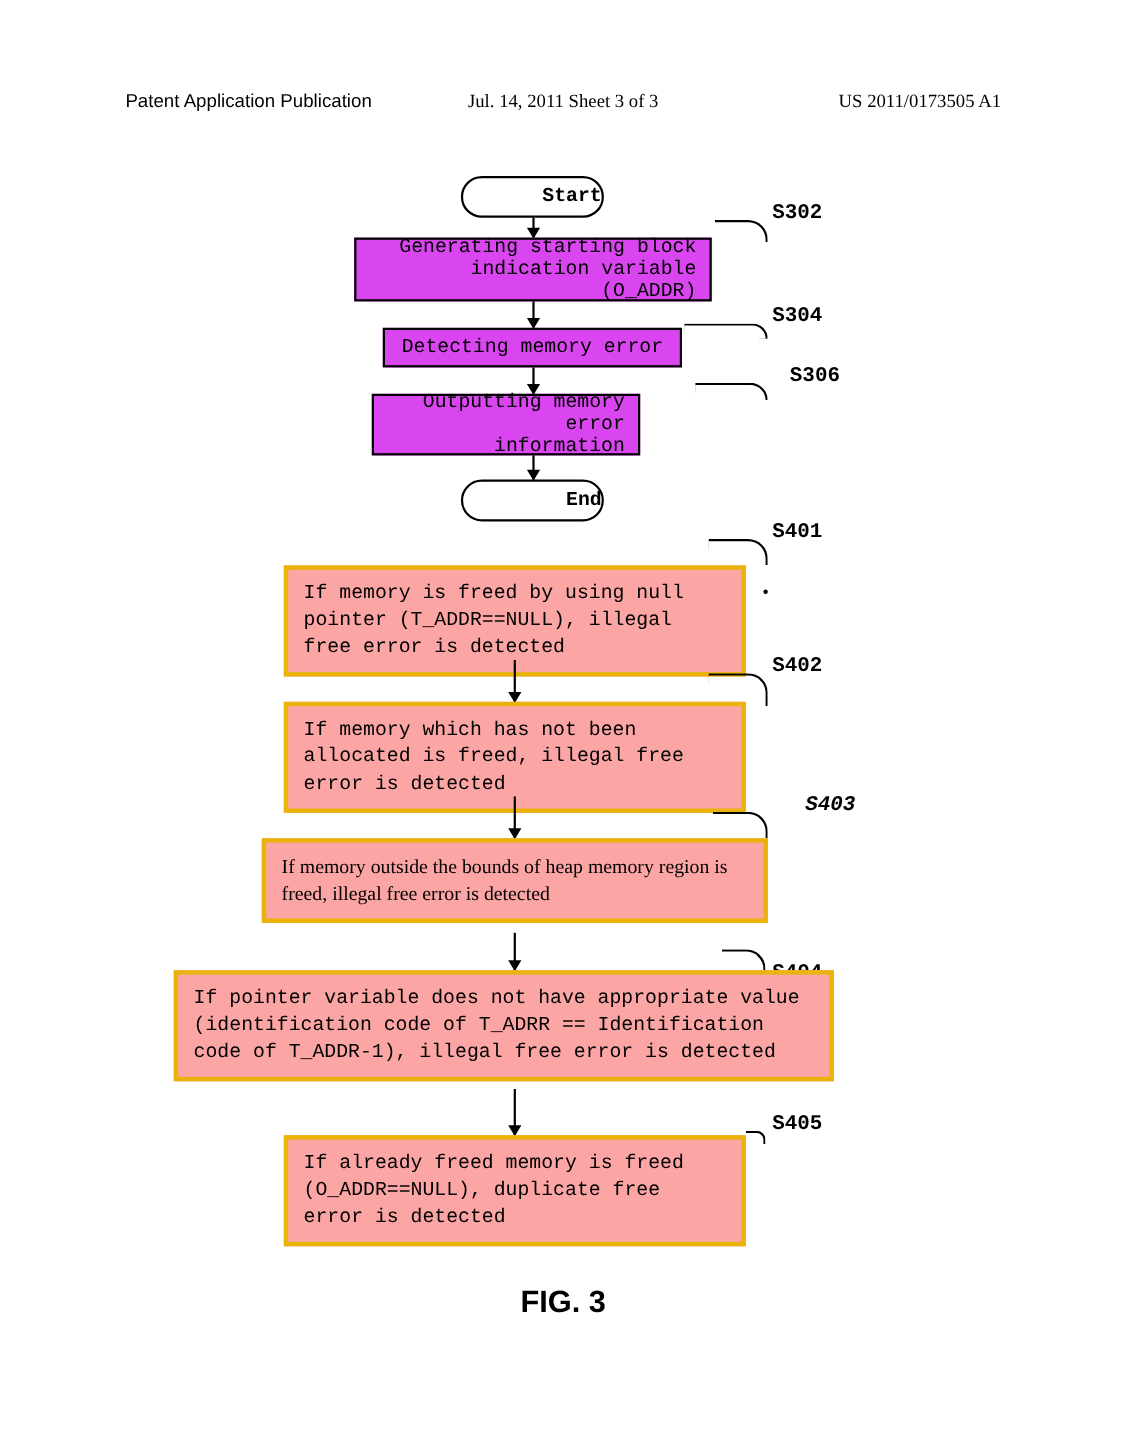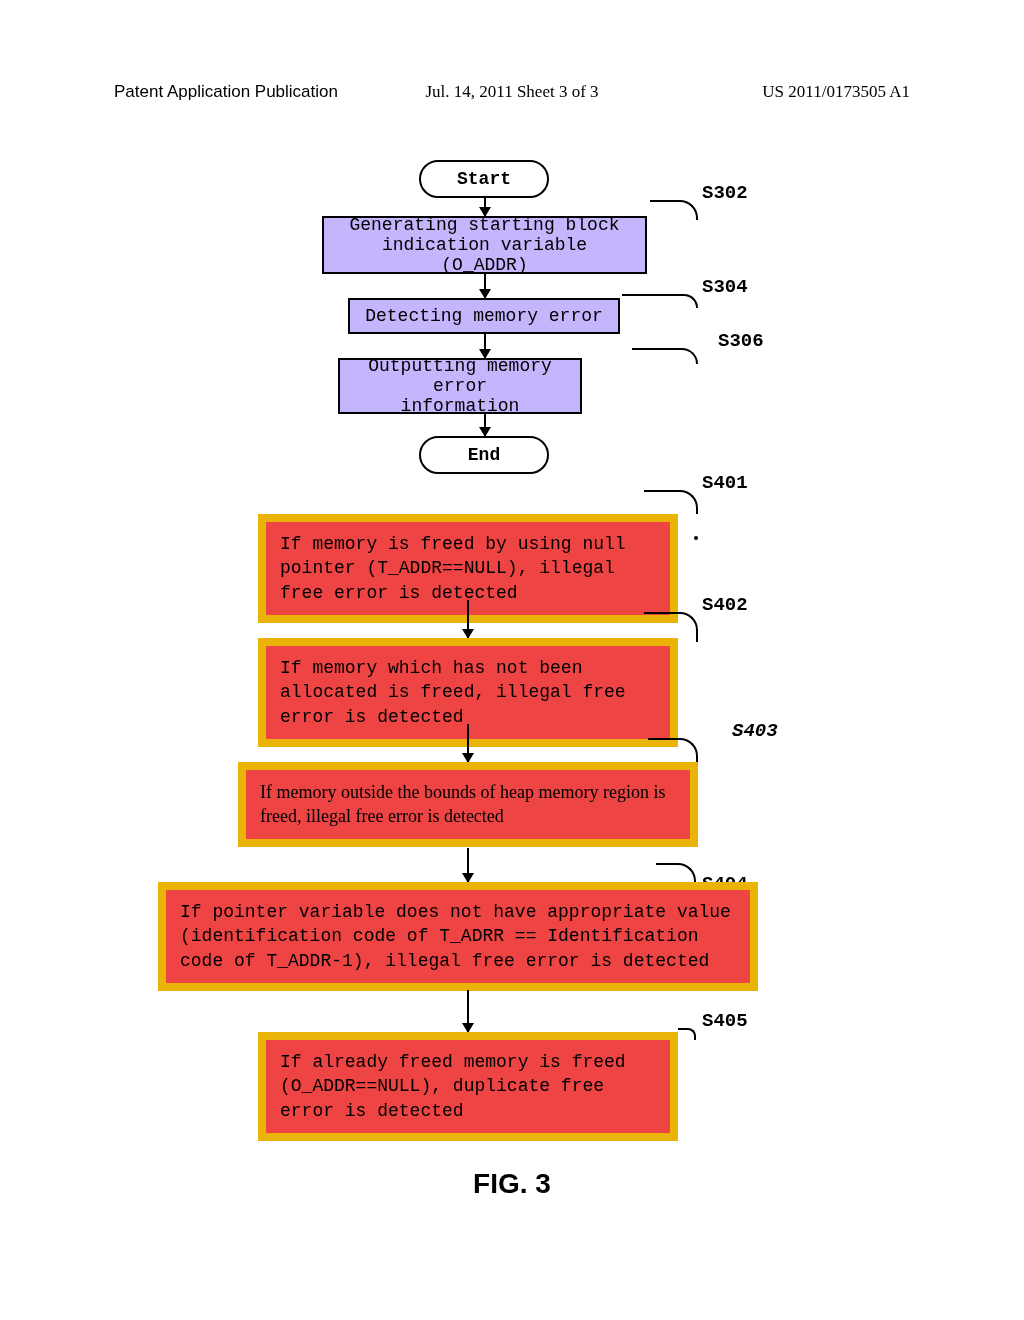--- a/index.html
+++ b/index.html
@@ -43,41 +43,41 @@
       width: 1024px;
       height: 1060px;
     }
     .terminator {
       position: absolute;
       border: 2px solid black;
       border-radius: 50px;
       background: white;
       display: flex;
       align-items: center;
-      justify-content: center;
+      justify-content: flex-end;
       font-family: "Courier New", monospace;
       font-size: 18px;
       font-weight: bold;
     }
     .process-box {
       position: absolute;
       border: 2px solid black;
-      background: #c4b5fd;
+      background: #d946ef;
       display: flex;
       align-items: center;
       justify-content: center;
       font-family: "Courier New", monospace;
       font-size: 18px;
-      text-align: center;
+      text-align: right;
       padding: 8px 12px;
     }
     .process-box-left {
       position: absolute;
-      border: 8px solid #eab308;
-      background: #ef4444;
+      border: 4px solid #eab308;
+      background: #fca5a5;
       font-family: "Courier New", monospace;
       font-size: 18px;
       text-align: left;
       padding: 10px 14px;
       line-height: 1.35;
     }
     .step-label {
       position: absolute;
       font-family: "Courier New", monospace;
       font-size: 19px;

